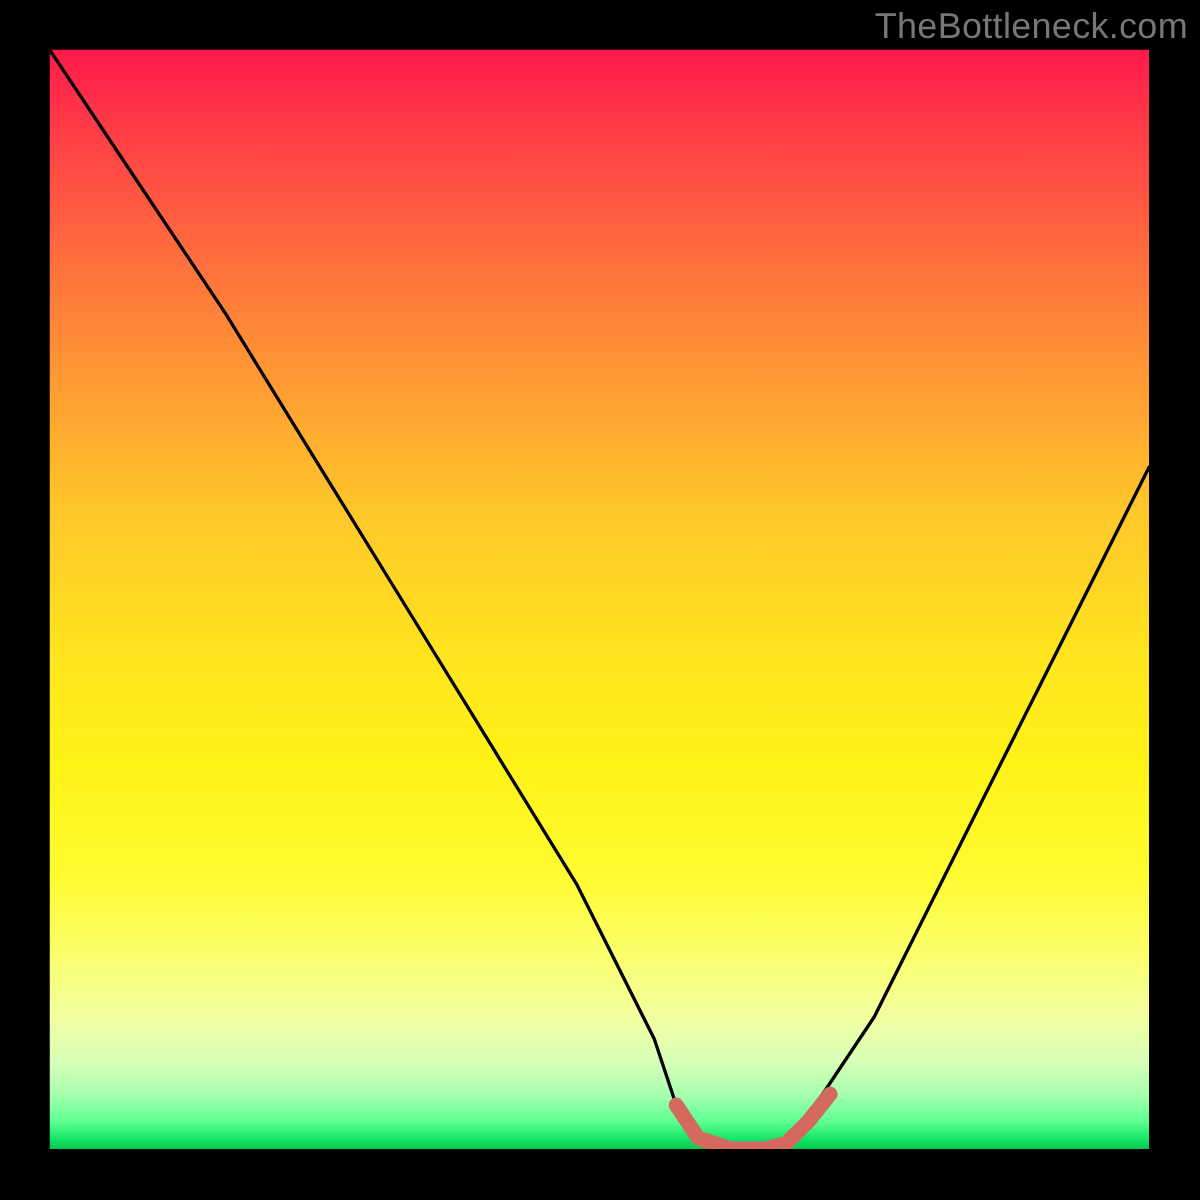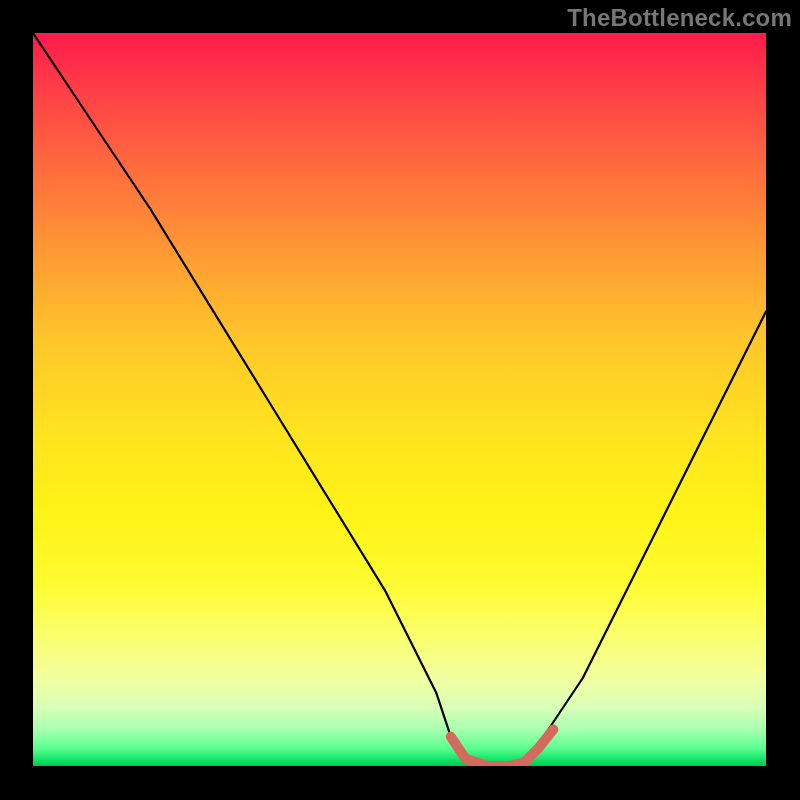--- a/index.html
+++ b/index.html
@@ -18,21 +18,21 @@
     width: 800px;
     height: 800px;
     background: #000;
   }
   .attribution {
     position: absolute;
     top: 4px;
     right: 8px;
     color: #777;
     font-size: 24px;
-    font-weight: 700;
+    font-weight: 400;
     letter-spacing: 0.2px;
     user-select: none;
   }
   .plot {
     position: absolute;
     left: 33px;
     top: 33px;
     width: 733px;
     height: 733px;
     overflow: hidden;

